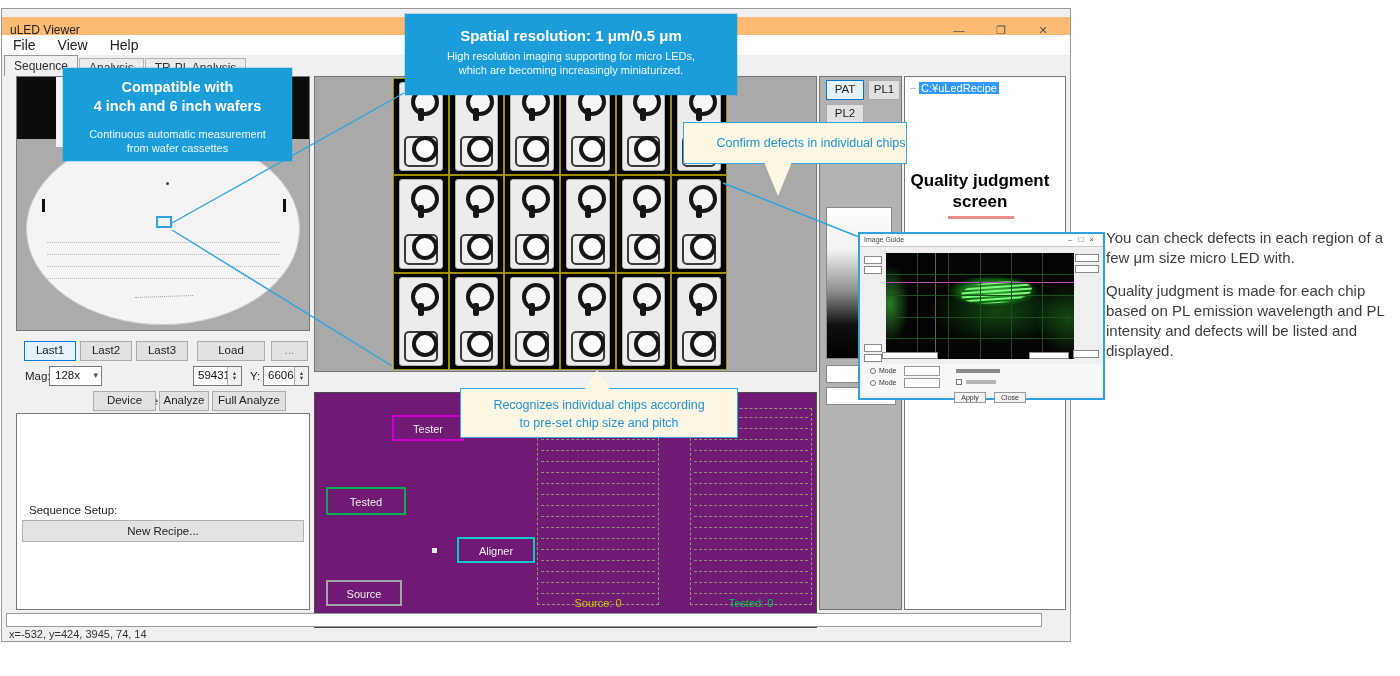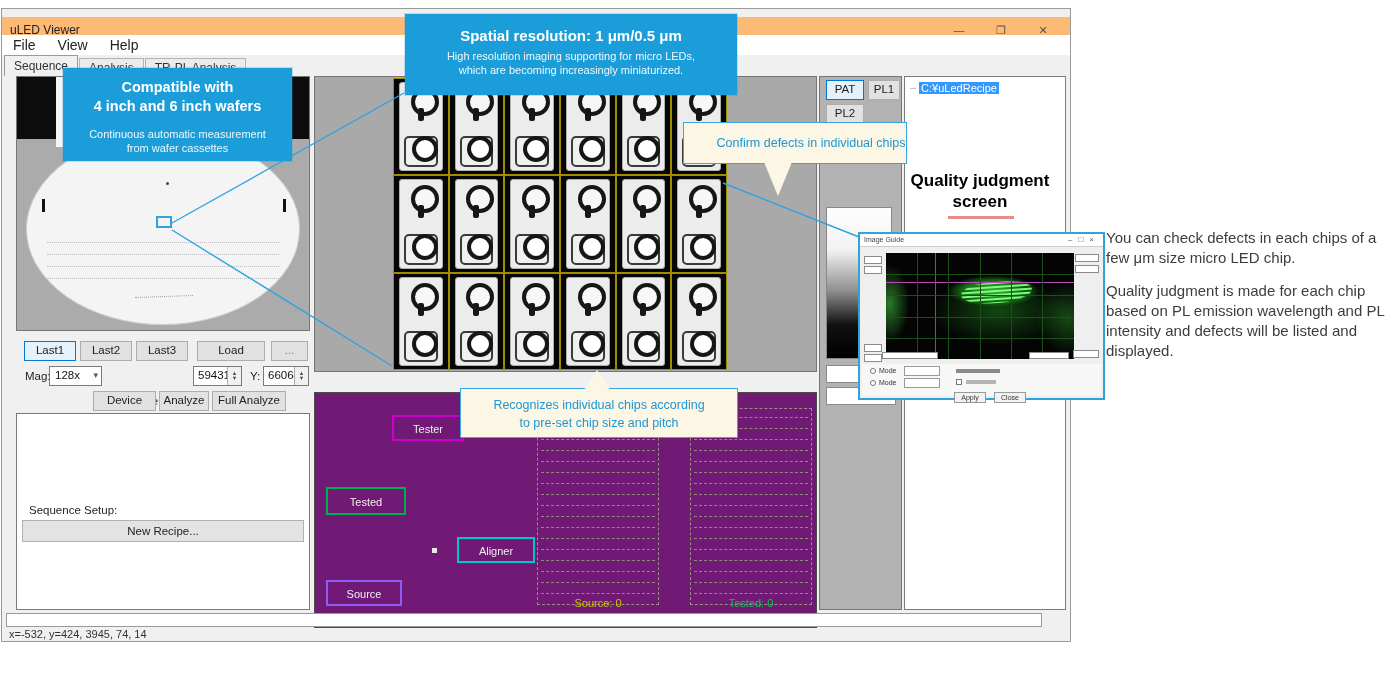--- a/index.html
+++ b/index.html
@@ -85,21 +85,21 @@
   .tree-sel { background:#3399ff; color:#fff; padding:0 2px; }
 
   
   .stage-panel { position:absolute; left:312px; top:383px; width:503px; height:236px;
     background:#701a75; border:1px solid #4a4a4a; }
   .stage-box { position:absolute; background:transparent; color:#eee; font-size:11px;
     text-align:center; }
   .stage-box.tester  { border:2px solid #cc00cc; }
   .stage-box.tested  { border:2px solid #00b050; }
   .stage-box.aligner { border:2px solid #00c8c8; }
-  .stage-box.source  { border:2px solid #8b5cf6; }
+  .stage-box.source  { border:2px solid #a3a3a3; }
   .stage-dot { position:absolute; left:117px; top:155px; width:5px; height:5px; background:#e8e8e8; }
   .cassette { position:absolute; top:15px; width:122px; height:197px; border:1px dashed #93937a; }
   .cass-line { position:absolute; left:3px; right:3px; height:0; border-top:1px dashed #8d8d72; }
   .stage-count { position:absolute; top:204px; width:90px; font-size:11px; text-align:center; }
   .stage-count.src { color:#c8c800; }
   .stage-count.tst { color:#00cc44; }
 
   
   .bottom-strip { position:absolute; left:4px; top:604px; width:1036px; height:14px; background:#fff; border:1px solid #9a9a9a; }
   .status-bar { position:absolute; left:7px; top:619px; font-size:11px; color:#333; }
@@ -444,21 +444,21 @@
   </div>
   <div class="ptr-up" style="left:584px; top:370px;"></div>
 
   <div class="quality-heading">
     <div>Quality judgment</div>
     <div>screen</div>
   </div>
   <div class="quality-underline"></div>
 
   <div class="side-text">
-    <p>You can check defects in each chips of a few μm size micro LED chip.</p>
+    <p>You can check defects in each region of a few μm size micro LED with.</p>
     <p>Quality judgment is made for each chip based on PL emission wavelength and PL intensity and defects will be listed and displayed.</p>
   </div>
 
   <div class="popup">
     <div class="popup-titlebar">
       <span class="popup-title">Image Guide</span>
       <span class="popup-ctrls"><span>–</span><span>□</span><span>×</span></span>
     </div>
 
     <div class="popup-plot">

